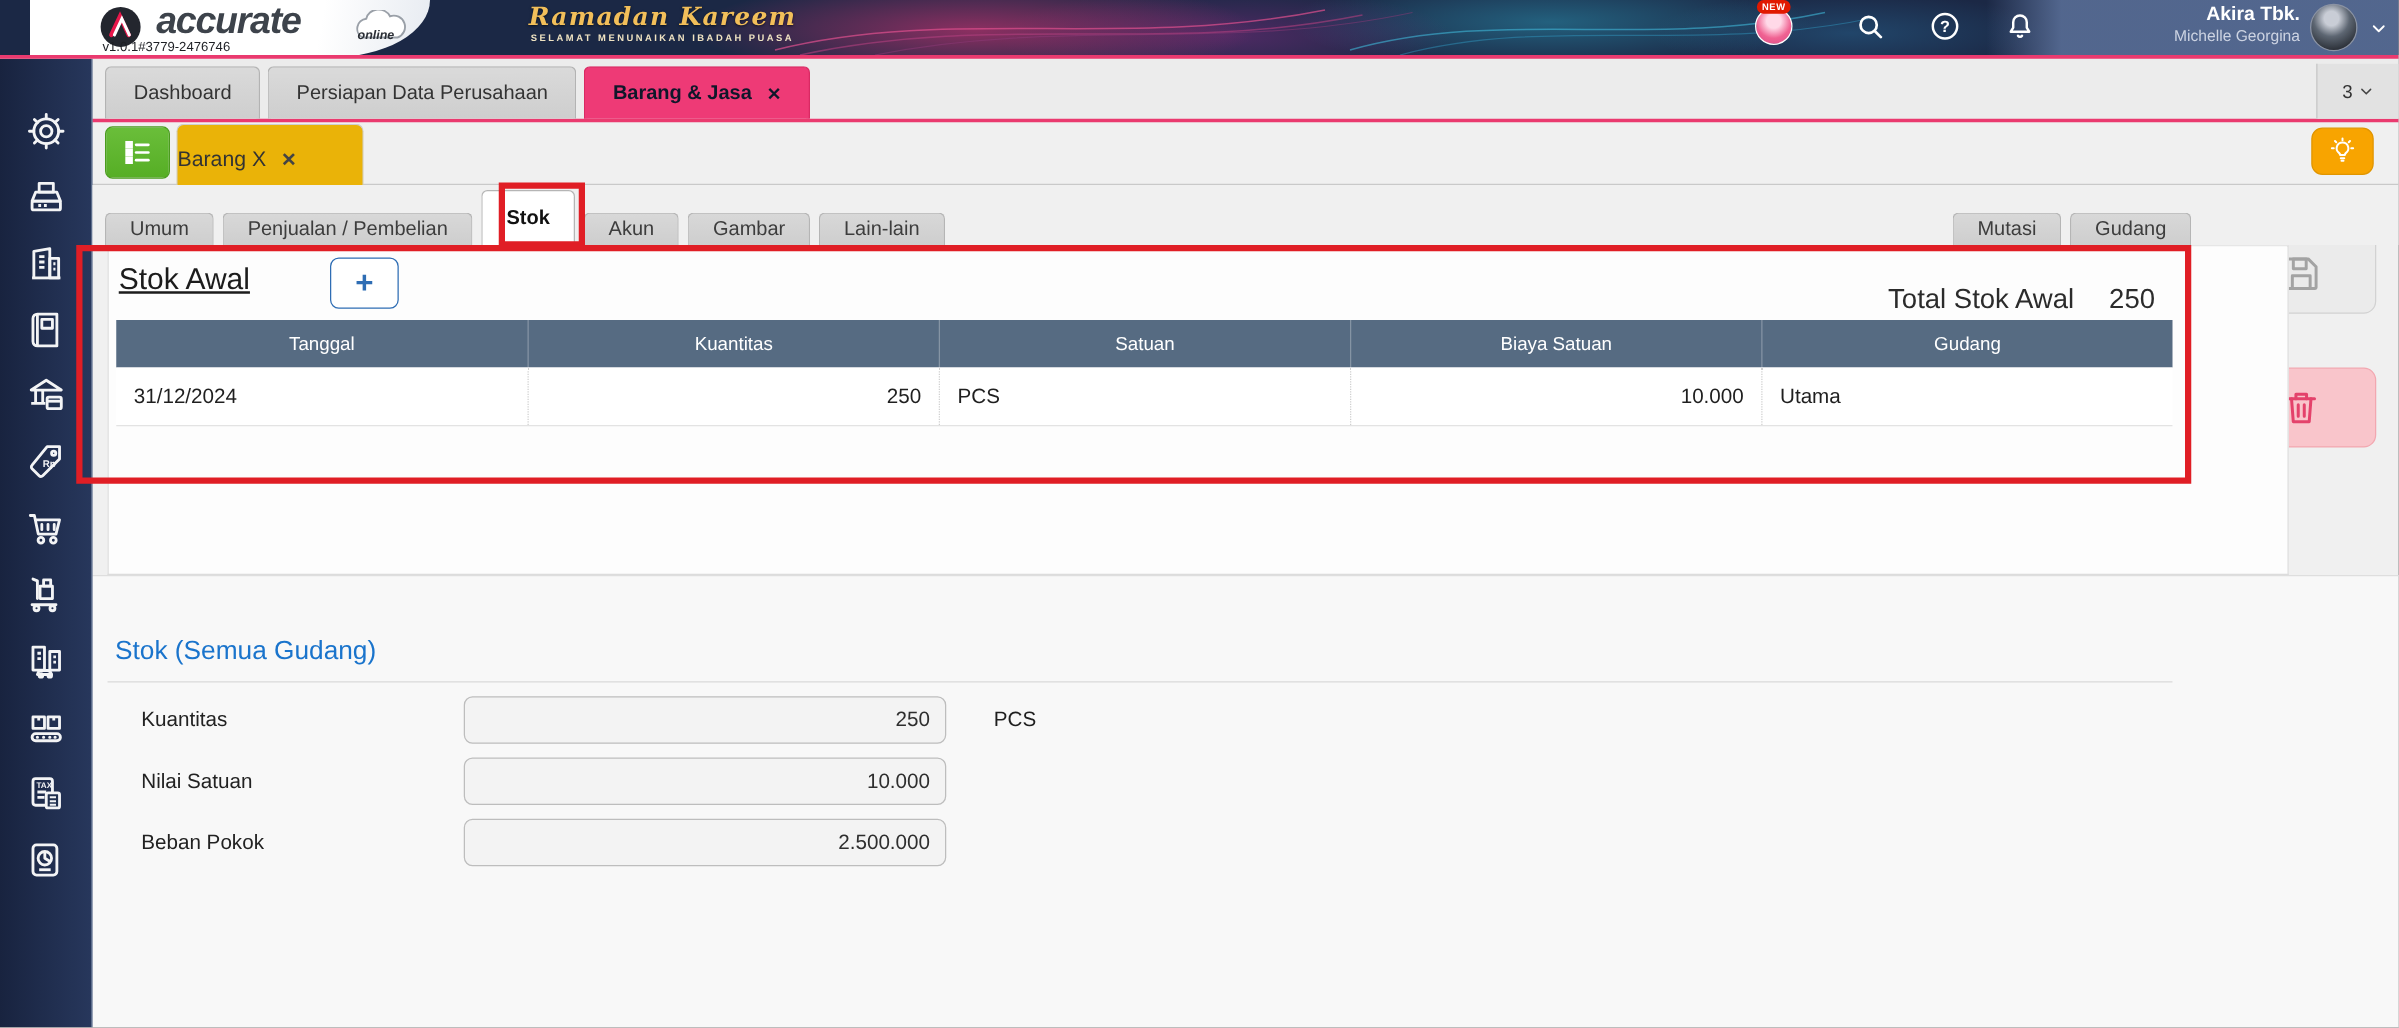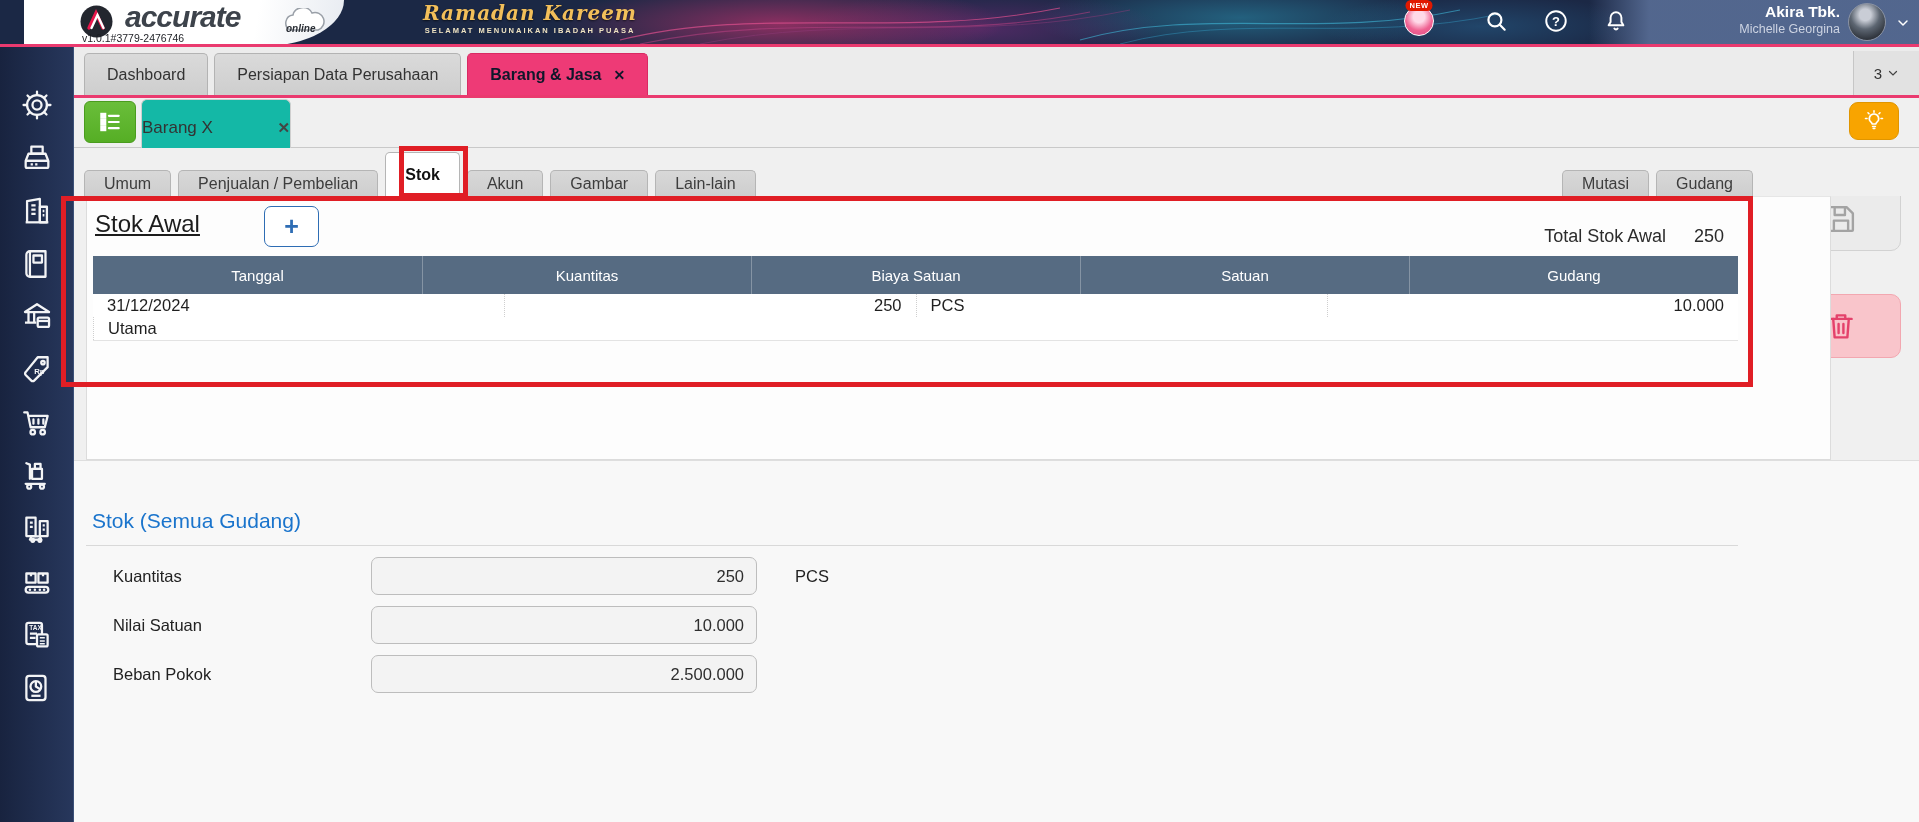--- a/index.html
+++ b/index.html
@@ -61,50 +61,50 @@
     background:linear-gradient(90deg, #18233f, #253push 0%); background:linear-gradient(90deg,#18233f,#27375c);
     border-right:1px solid #3c5178; }
   .side-ico { position:absolute; left:20px; width:34px; height:34px; cursor:pointer; opacity:.95; }
 
   
   .inner-row { position:absolute; left:74px; top:98px; width:1845px; height:50px; background:#f0f0f0;
     border-bottom:1px solid #c9c9c9; }
   .green-btn { position:absolute; left:10px; top:3px; width:52px; height:42px; border-radius:6px;
     background:linear-gradient(#6abe3a,#56ae25); border:1px solid #4a9c1e; display:flex; align-items:center;
     justify-content:center; cursor:pointer; }
-  .doc-tab { position:absolute; left:67px; top:1px; width:150px; height:56px; background:#14b8a6;
+  .doc-tab { position:absolute; left:67px; top:1px; width:150px; height:56px; background:#eab308;
     border:1px solid #cfcfcf; border-bottom:none; border-radius:6px 6px 0 0; display:flex; align-items:center;
-    justify-content:space-between; gap:12px; font-size:17px; color:#333; cursor:pointer; }
+    justify-content:flex-start; gap:12px; font-size:17px; color:#333; cursor:pointer; }
   .doc-tab .close-x { font-size:15px; font-weight:bold; color:#444; }
   .bulb-btn { position:absolute; right:20px; top:4px; width:50px; height:38px; border-radius:9px;
     background:#f8a400; border:1px solid #e09500; display:flex; align-items:center; justify-content:center; cursor:pointer; }
 
   
   .subtab-row { position:absolute; left:74px; top:148px; width:1845px; height:48px; background:#f0f0f0; z-index:6; }
   .subtabs-left { position:absolute; left:10px; bottom:0; display:flex; align-items:flex-end; gap:7px; }
   .subtabs-right { position:absolute; right:166px; bottom:0; display:flex; align-items:flex-end; gap:7px; }
   .stab { height:26px; padding:0 19px; display:flex; align-items:center; font-size:16px; color:#3d3d3d;
     background:linear-gradient(#d8d8d8,#cecece); border:1px solid #b5b5b5; border-bottom:none;
     border-radius:5px 5px 0 0; cursor:pointer; white-space:nowrap; }
   .stab.active { background:#fff; color:#111; font-weight:bold; height:44px; }
 
   
   .panel { position:absolute; left:86px; top:196px; width:1745px; height:264px; background:#fdfdfd;
     border:1px solid #dcdcdc; border-top:1px solid #e6e6e6; z-index:5; }
   .stok-awal-title { position:absolute; left:8px; top:13px; font-size:24px; color:#1c1c1c;text-decoration:underline; }
   .plus-btn { position:absolute; left:177px; top:9px; width:55px; height:41px; background:#fff;
     border:1.5px solid #2e6db4; border-radius:7px; color:#2e6db4; font-size:25px; font-weight:bold;
     display:flex; align-items:center; justify-content:center; cursor:pointer; }
-  .total-row { position:absolute; top:29px; right:106px; display:flex; gap:28px; font-size:18px; color:#2b2b2b; }
+  .total-row { position:absolute; top:29px; right:106px; display:flex; gap:28px; font-size:22px; color:#2b2b2b; }
   .grid { position:absolute; left:6px; top:59px; width:1645px; }
   .grid-header { display:grid; grid-template-columns:repeat(5,1fr); height:38px; background:#566b82; }
   .grid-header .hcell { display:flex; align-items:center; justify-content:center; color:#fff; font-size:15px;
     border-left:1px solid rgba(255,255,255,.28); }
   .grid-header .hcell:first-child { border-left:none; }
-  .grid-row { display:grid; grid-template-columns:repeat(4,1fr); height:47px; background:#fff;
+  .grid-row { display:grid; grid-template-columns:repeat(5,1fr); height:47px; background:#fff;
     border-bottom:1px solid #e3e3e3; cursor:pointer; }
   .grid-row .cell { display:flex; align-items:center; padding:0 14px; font-size:16.5px; color:#1f1f1f;
     border-left:1px dotted #cfcfcf; overflow:hidden; }
   .grid-row .cell:first-child { border-left:none; }
   .cell.num { justify-content:flex-end; }
 
   
   .lower { position:absolute; left:74px; top:460px; width:1845px; height:362px; background:#f8f8f8;
     border-top:1px solid #dedede; }
   .section-title { position:absolute; left:92px; top:509px; font-size:21px; color:#1a74cc; }
@@ -381,22 +381,22 @@
       <span>+</span>
     </div>
     <div class="total-row">
       <span>Total Stok Awal</span>
       <span>250</span>
     </div>
     <div class="grid">
       <div class="grid-header">
         <div class="hcell">Tanggal</div>
         <div class="hcell">Kuantitas</div>
+        <div class="hcell">Satuan</div>
         <div class="hcell">Biaya Satuan</div>
-        <div class="hcell">Satuan</div>
         <div class="hcell">Gudang</div>
       </div>
       <div class="grid-row">
         <div class="cell">31/12/2024</div>
         <div class="cell num">250</div>
         <div class="cell">PCS</div>
         <div class="cell num">10.000</div>
         <div class="cell">Utama</div>
       </div>
     </div>

